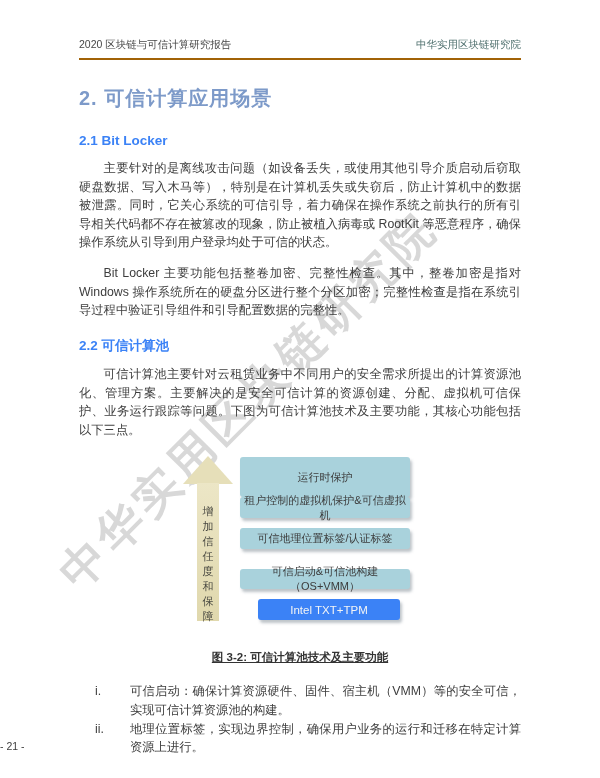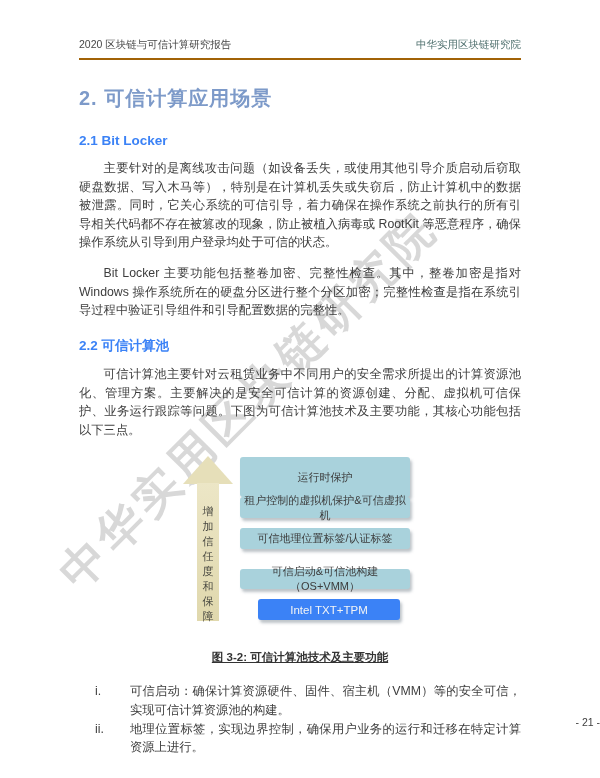--- a/index.html
+++ b/index.html
@@ -161,22 +161,22 @@
   .rtext {
     flex: 1;
     margin-left: 13px;
     text-align: justify;
   }
   
   .pageno {
     position: absolute;
     left: 0;
     right: 0;
-    top: 716px;
-    text-align: right;
+    top: 740px;
+    text-align: left;
     font-size: 10.5px;
     color: #3d3d3d;
     z-index: 1;
   }
 </style>
 </head>
 <body>
 
 <div class="watermark">中华实用区块链研究院</div>
 

